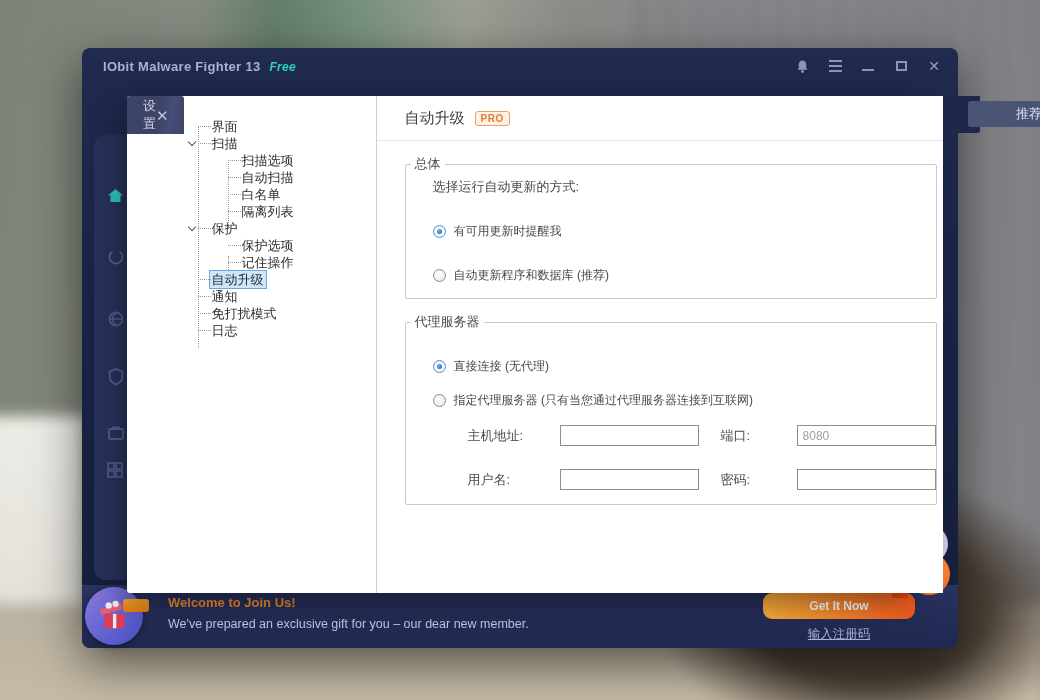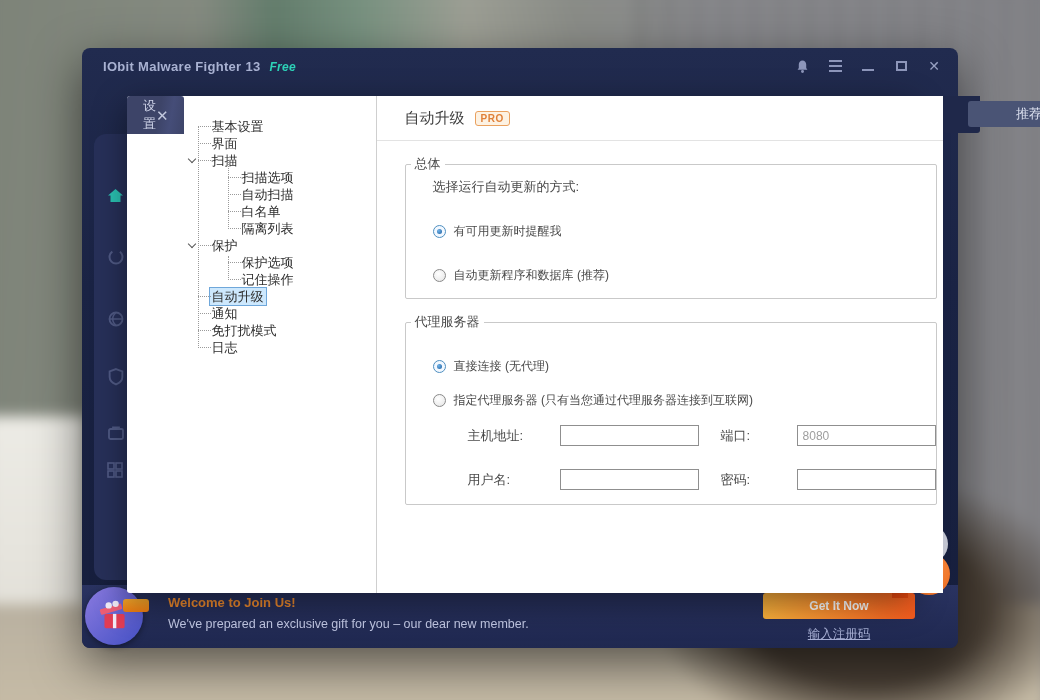--- a/index.html
+++ b/index.html
@@ -69,21 +69,21 @@
   
   .banner { position:absolute; left:0; right:0; bottom:0; height:63px; z-index:4;
     background:linear-gradient(180deg,#2a3361,#1f2850); border-radius:0 0 8px 8px; }
   .gift { position:absolute; left:3px; top:2px; width:58px; height:58px; border-radius:50%;
     background:linear-gradient(135deg,#8b7be0,#4450c4); box-shadow:0 2px 6px rgba(0,0,0,.4); }
   .gift svg { position:absolute; left:11px; top:11px; }
   .gift-tag { position:absolute; right:-6px; top:12px; width:26px; height:13px; border-radius:3px;
     background:linear-gradient(180deg,#f8a92b,#ee7d12); }
   .banner-title { position:absolute; left:86px; top:10px; color:#ef8a2d; font-weight:bold; font-size:13px; }
   .banner-sub { position:absolute; left:86px; top:32px; color:#c3c9e6; font-size:12.5px; }
-  .cta { position:absolute; left:681px; top:8px; width:152px; height:26px; border:none; border-radius:3px;
+  .cta { position:absolute; left:681px; top:8px; width:152px; height:26px; border:none; border-radius:9px;
     background:linear-gradient(90deg,#fcb23c,#f75c1e); color:#fff; font-weight:bold; font-size:12px;
     display:flex; align-items:center; justify-content:center; cursor:pointer; font-family:inherit; }
   .cta-fold { position:absolute; right:7px; top:-7px; width:16px; height:12px; background:#e8490f; border-radius:2px 2px 0 0; }
   .reg-link { position:absolute; left:681px; top:41px; width:152px; text-align:center;
     color:#a7afd4; font-size:12.5px; text-decoration:underline; cursor:pointer; }
 
   
   .dialog { position:absolute; left:127px; top:96px; width:786px; height:497px; z-index:10;
     border-radius:3px; background:#fff; display:flex; flex-direction:row;
     box-shadow:0 10px 34px rgba(0,0,0,.45); }
@@ -254,21 +254,20 @@
     <span class="dlg-close">✕</span>
   </div>
 
   <div class="dlg-body">
 
     <div class="tree">
       <div class="vline vroot"></div>
       <div class="vline vc1"></div>
       <div class="vline vc2"></div>
 
-      <div class="titem l0"><span class="lbl">基本设置</span></div>
       <div class="titem l0"><span class="lbl">界面</span></div>
       <div class="titem l0"><span class="chev"></span><span class="lbl">扫描</span></div>
       <div class="titem l1"><span class="lbl">扫描选项</span></div>
       <div class="titem l1"><span class="lbl">自动扫描</span></div>
       <div class="titem l1"><span class="lbl">白名单</span></div>
       <div class="titem l1"><span class="lbl">隔离列表</span></div>
       <div class="titem l0"><span class="chev"></span><span class="lbl">保护</span></div>
       <div class="titem l1"><span class="lbl">保护选项</span></div>
       <div class="titem l1"><span class="lbl">记住操作</span></div>
       <div class="titem l0 sel"><span class="lbl">自动升级</span></div>

